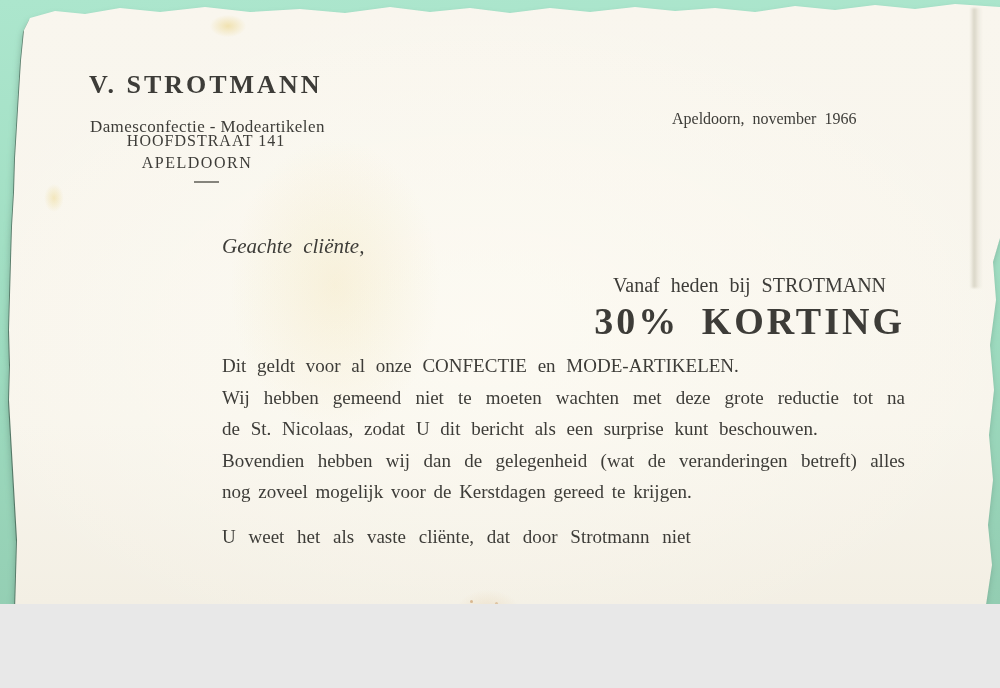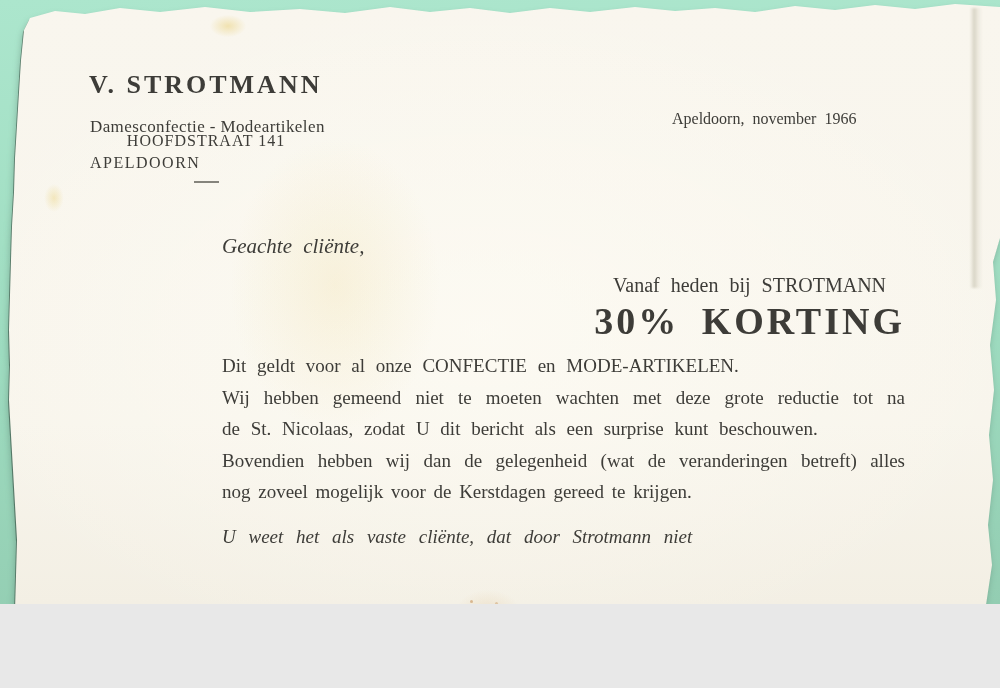--- a/index.html
+++ b/index.html
@@ -79,22 +79,22 @@
   }
   .lh-tagline {
     left: 90px; top: 104px;
     font-size: 17px; line-height: 22px; letter-spacing: 0.4px; margin-top: 12px;
   }
   .lh-street {
     left: 90px; top: 130px; width: 232px;
     text-align: center; font-size: 16px; line-height: 21px; letter-spacing: 1px;
   }
   .lh-city {
-    left: 90px; top: 152px; width: 232px;
-    font-size: 16px; line-height: 21px; letter-spacing: 1.5px;
+    left: 81px; top: 152px; width: 232px;
+    text-align: center; font-size: 16px; line-height: 21px; letter-spacing: 1.5px;
   }
   .lh-rule {
     position: absolute;
     left: 194px; top: 181px;
     width: 25px; height: 2px;
     background: #85847c;
   }
   .dateline {
     left: 672px; top: 106px;
     font-size: 16px; line-height: 26px; word-spacing: 4px;
@@ -123,21 +123,21 @@
   .body-block {
     position: absolute;
     left: 222px; top: 350px; width: 683px;
     color: var(--ink);
     font-size: 19px; line-height: 31.5px;
   }
   .line { text-align: justify; text-align-last: left; }
   .line.stretch { text-align-last: justify; }
   .ws3 { word-spacing: 3px; }
   .ws6 { word-spacing: 6px; }
-  .ws8 { word-spacing: 8px; font-style: italic; }
+  .ws8 { word-spacing: 8px; }
   .ws11 { word-spacing: 11px; }
   .para-gap { height: 13px; }
 </style>
 </head>
 <body>
 
 <div class="scene">
 
   <div class="paper-wrap">
     <div class="paper">

